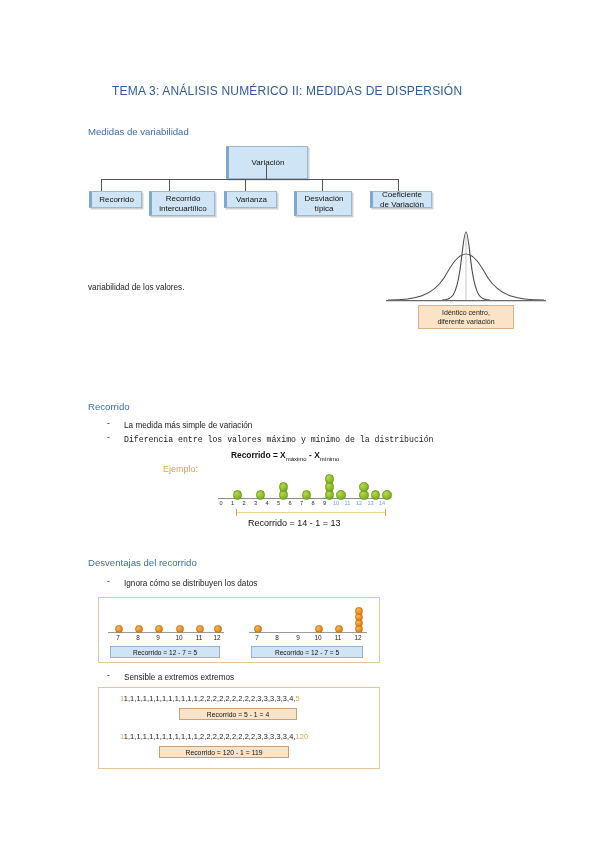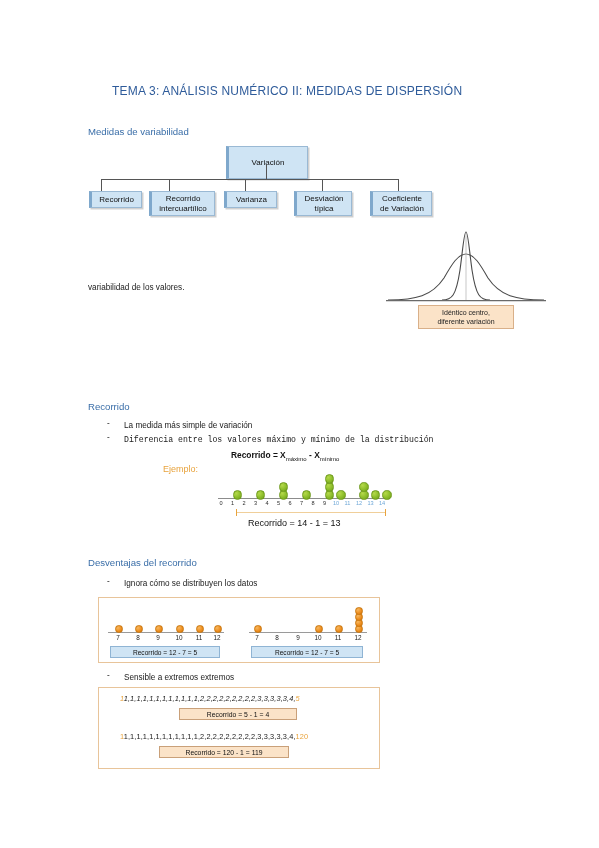--- a/index.html
+++ b/index.html
@@ -149,21 +149,21 @@
 
     <div class="dbox" style="left:136px;top:45px;width:53px;height:17px;">
       <span>Varianza</span>
     </div>
 
     <div class="dbox" style="left:206px;top:45px;width:58px;height:25px;flex-direction:column;">
       <span>Desviación</span>
       <span>típica</span>
     </div>
 
-    <div class="dbox" style="left:282px;top:45px;width:62px;height:25px;flex-direction:column;">
+    <div class="dbox" style="left:282px;top:45px;width:62px;height:17px;flex-direction:column;">
       <span>Coeficiente</span>
       <span>de Variación</span>
     </div>
   </div>
 
   <div class="body-txt" style="left:88px;top:281px;">variabilidad de los valores.</div>
 
   <div class="bell-wrap">
     <svg width="160" height="82" viewBox="0 0 160 82">
       <path d="M2 74 C 30 74, 46 70, 58 52 C 66 38, 72 28, 80 28 C 88 28, 94 38, 102 52 C 114 70, 130 74, 158 74" fill="none" stroke="#4a4a4a" stroke-width="1.1"></path>
@@ -284,21 +284,21 @@
 
       <div class="bluebox" style="left:2px;top:40px;width:112px;height:12px;">Recorrido = 12 - 7 = 5</div>
     </div>
   </div>
 
   <div class="bullet-dash" style="left:107px;top:671px;">-</div>
   <div class="body-txt" style="left:124px;top:671px;">Sensible a extremos extremos</div>
 
   <div class="opanel" style="left:98px;top:687px;width:280px;height:80px;">
 
-    <div class="seq" style="left:21px;top:6px;font-style:italic;">
+    <div class="seq" style="left:21px;top:6px;">
       <span class="hl">1</span><span style="margin-left:-0.5px;">1,1,1,1,1,1,1,1,1,1,1,1,2,2,2,2,2,2,2,2,2,3,3,3,3,3,4,</span><span class="hl">5</span>
     </div>
     <div class="orangebox" style="left:80px;top:20px;width:118px;height:12px;">Recorrido = 5 - 1 = 4</div>
 
     <div class="seq" style="left:21px;top:44px;">
       <span class="hl">1</span><span style="margin-left:-0.5px;">1,1,1,1,1,1,1,1,1,1,1,1,2,2,2,2,2,2,2,2,2,3,3,3,3,3,4,</span><span class="hl">120</span>
     </div>
     <div class="orangebox" style="left:60px;top:58px;width:130px;height:12px;">Recorrido = 120 - 1 = 119</div>
   </div>
 

